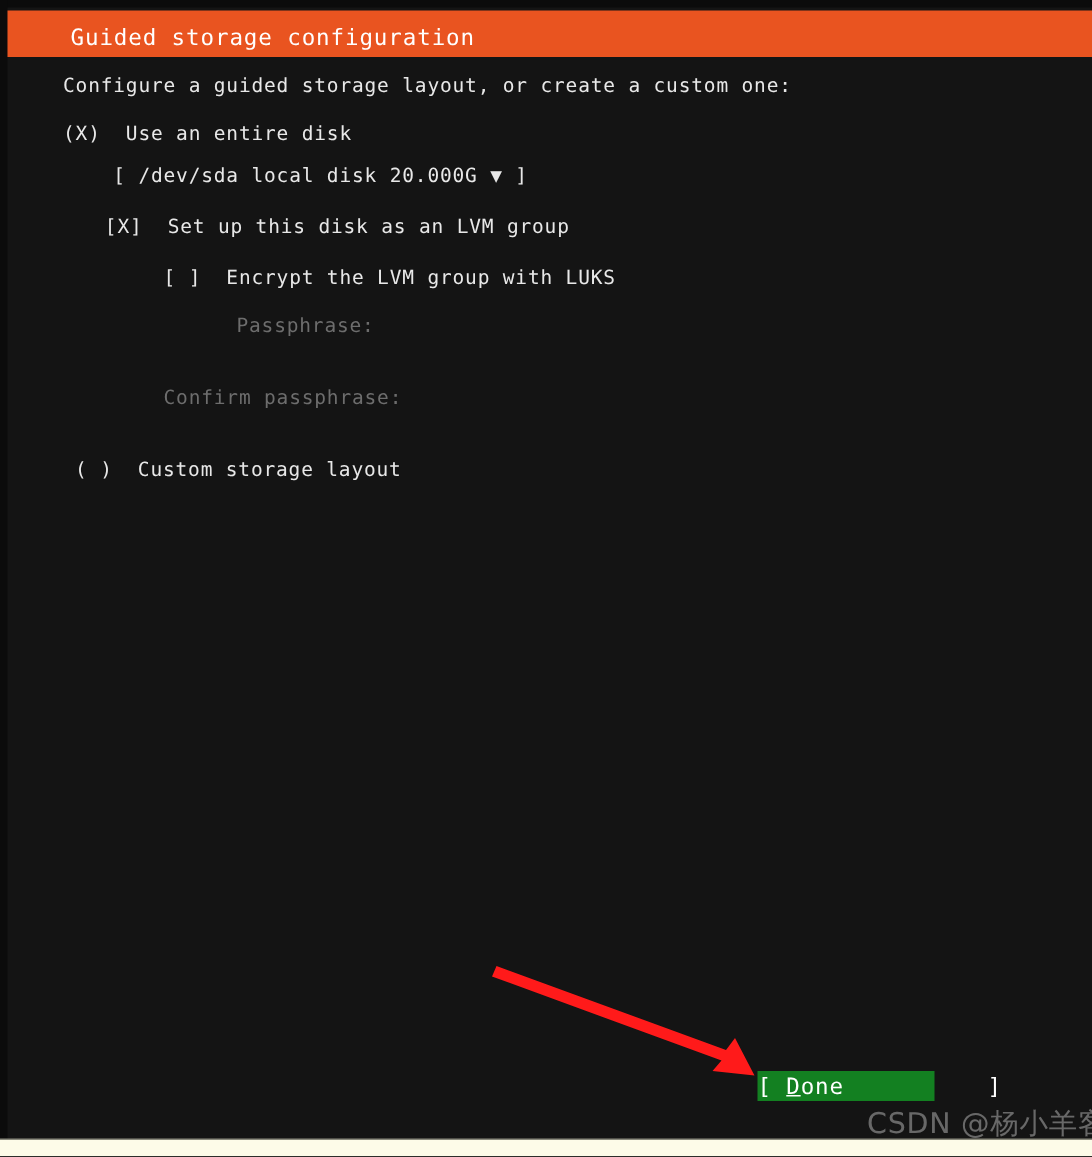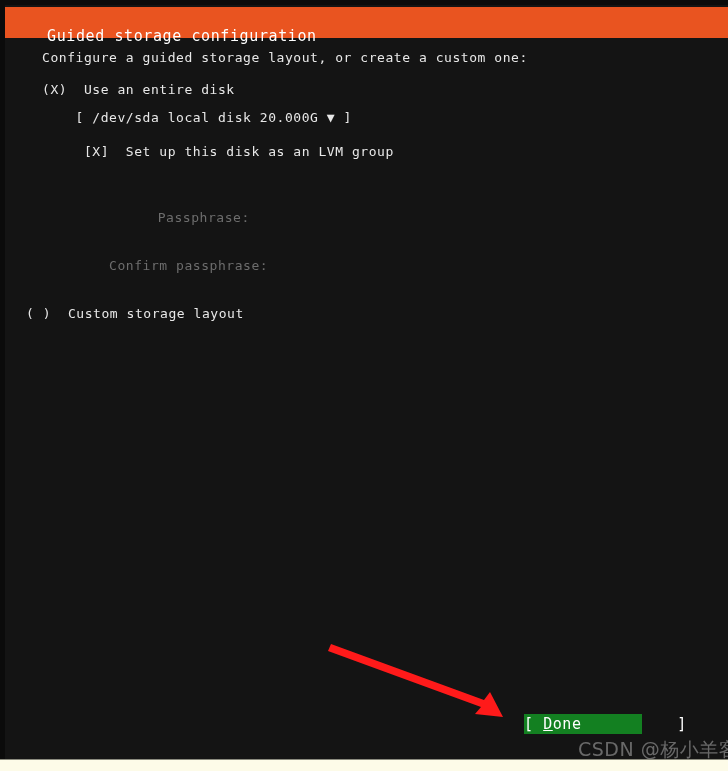--- a/index.html
+++ b/index.html
@@ -46,21 +46,21 @@
     position: absolute;
     left: 5px;
     top: 7px;
     width: 723px;
     height: 31px;
     background: #e95420;
   }
   .header-title {
     position: absolute;
     left: 42px;
-    top: 20px;
+    top: 9px;
     font-size: 15px;
     line-height: 18px;
     letter-spacing: 0.6px;
     color: #ffffff;
     white-space: pre;
   }
 
   
   .line {
     position: absolute;
@@ -70,21 +70,21 @@
     letter-spacing: 0.55px;
     color: #e8e8e8;
   }
   .line.dim {
     color: #6d6d6d;
   }
 
   
   .buttons {
     position: absolute;
-    left: 524px;
+    left: 505px;
     top: 714px;
     width: 118px;
   }
   .btn {
     position: relative;
     white-space: pre;
     font-size: 15px;
     line-height: 20px;
     letter-spacing: 0.55px;
     color: #e8e8e8;
@@ -131,24 +131,25 @@
   <div class="frame-left"></div>
 
   <div class="header">
     <div class="header-title">Guided storage configuration</div>
   </div>
 
   <div class="line" style="left:42px; top:48px;">Configure a guided storage layout, or create a custom one:</div>
 
   <div class="line" style="left:42px; top:80px;">(X)  Use an entire disk</div>
   <div class="line" style="left:42px; top:108px;">    [ /dev/sda local disk 20.000G ▼ ]</div>
-  <div class="line" style="left:42px; top:142px;">     [X]  Set up this disk as an LVM group</div>
+  <div class="line" style="left:28px; top:142px;">     [X]  Set up this disk as an LVM group</div>
+  <div class="line" style="left:42px; top:176px;">        [ ]  Encrypt the LVM group with LUKS</div>
   <div class="line dim" style="left:32px; top:208px;">               Passphrase:</div>
   <div class="line dim" style="left:42px; top:256px;">        Confirm passphrase:</div>
-  <div class="line" style="left:26px; top:304px;">( )  Custom storage layout</div>
+  <div class="line" style="left:50px; top:304px;">( )  Custom storage layout</div>
 
   <div class="buttons">
     <div class="btn selected"><span>[ </span><span class="accel">D</span><span>one</span><span>          ]</span></div>
   </div>
 
   <svg class="arrow-svg" viewBox="0 0 200 95">
     <polygon points="11,14 164,70 170,62 183,87 155,84 161,77 8,21" fill="#ff1a1a"></polygon>
   </svg>
 
   <div class="watermark">CSDN @杨小羊客</div>

